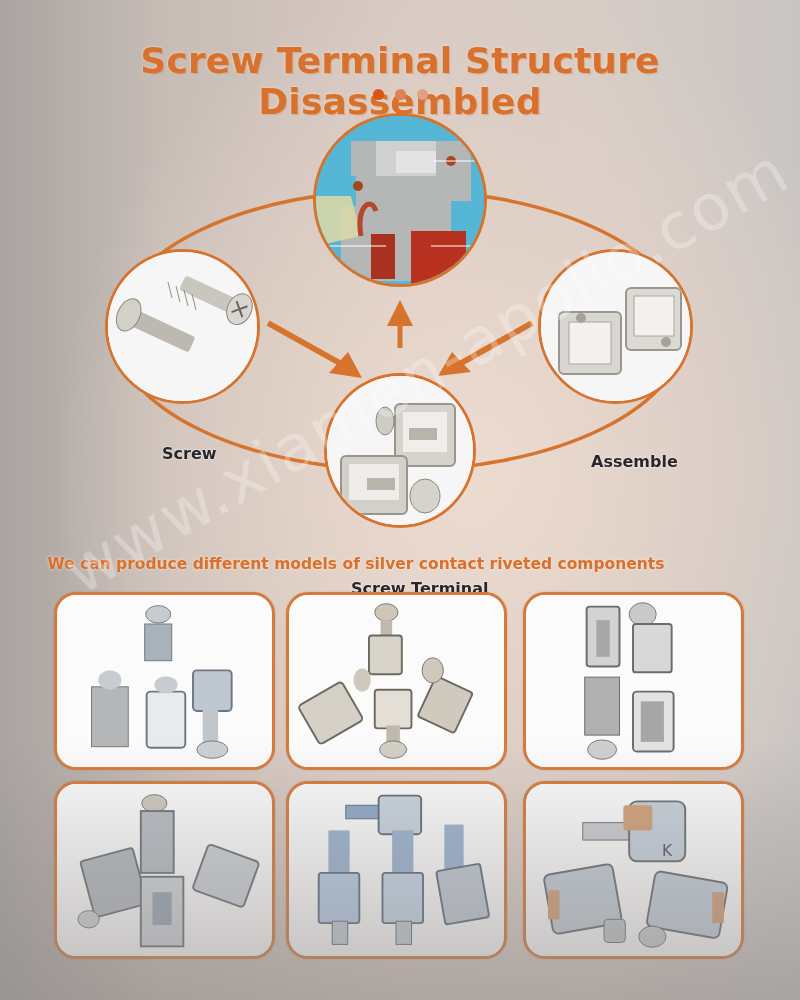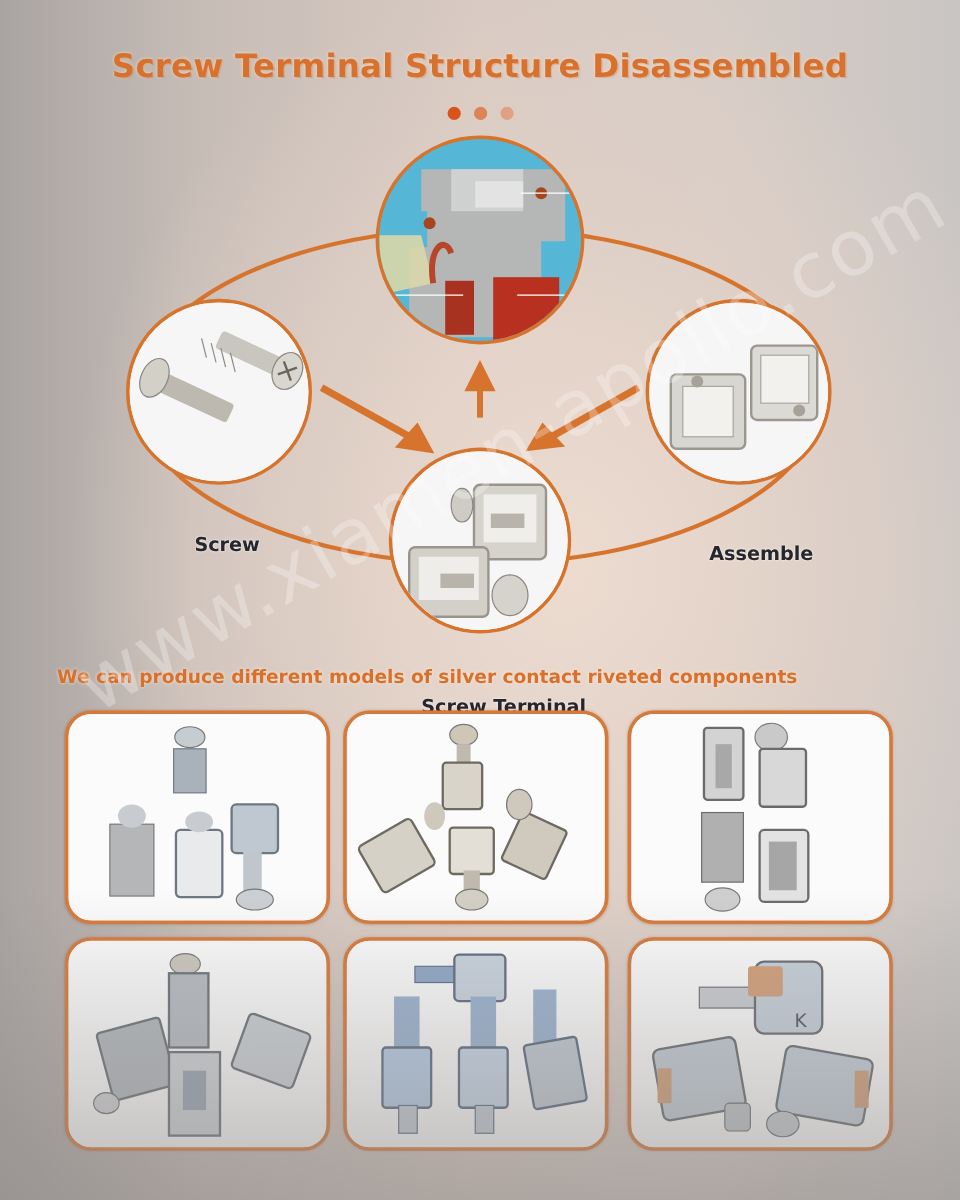--- a/index.html
+++ b/index.html
@@ -12,21 +12,21 @@
       linear-gradient(90deg, #a9a4a2 0%, #c6bcb6 20%, #d8cac2 50%, #d6ccc6 75%, #c9c5c3 100%);
   }
   body::after {
     content: "";
     position: absolute; left: 0; right: 0; bottom: 0; height: 260px;
     background: linear-gradient(180deg, rgba(150,146,144,0) 0%, rgba(140,136,134,0.55) 100%);
     pointer-events: none;
   }
   .title {
     position: absolute; left: 0; top: 40px; width: 800px;
-    text-align: center; font-weight: bold; font-size: 27px;
+    text-align: center; font-weight: bold; font-size: 36px;
     color: #d8702e;
     text-shadow: 0 0 3px rgba(255,230,200,0.8), 1px 1px 1px rgba(150,70,20,0.35);
     letter-spacing: 0.2px;
   }
   .dots { position: absolute; top: 89px; left: 373px; display: flex; gap: 11px; }
   .dot { width: 11px; height: 11px; border-radius: 50%; }
 
   svg.diagram { position: absolute; left: 0; top: 0; }
 
   .circle {

